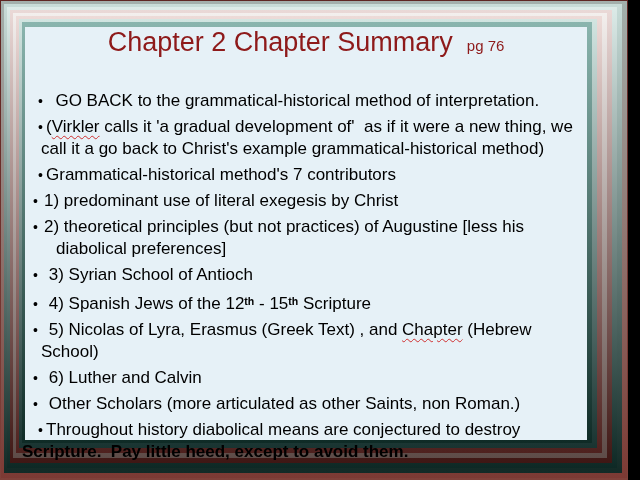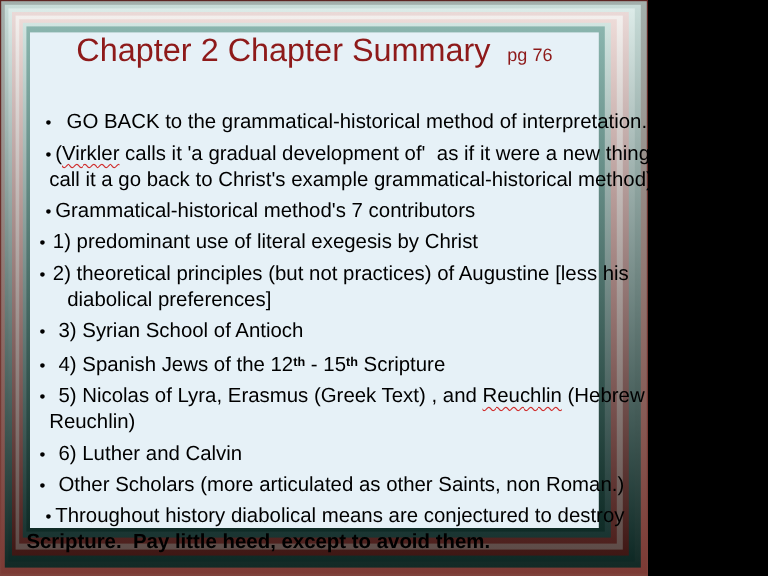--- a/index.html
+++ b/index.html
@@ -3,21 +3,21 @@
 <meta charset="utf-8">
 <style>
   html,body{margin:0;padding:0;}
   body{
     width:640px;height:480px;overflow:hidden;
     font-family:"Liberation Sans","DejaVu Sans",sans-serif;
     background:#000;
   }
   
   .frame-outer{
-    width:540px;height:480px;box-sizing:border-box;
+    width:628px;height:480px;box-sizing:border-box;
     padding:1px 1px 2px 1px;
     background:linear-gradient(to bottom,#5f2522,#7f413a);
   }
   .ring{height:100%;box-sizing:border-box;padding:3px 5px 5px 3px;}
   .r1{background:linear-gradient(to bottom,#a3b0ac,#7c3a34);}
   .r2{background:linear-gradient(to bottom,#c8dcd8,#122a26);}
   .r3{background:linear-gradient(to bottom,#dcebe8,#0e2925);}
   .r4{background:linear-gradient(to bottom,#ead9d7,#3f1714);}
   .r5{background:linear-gradient(to bottom,#f3efed,#5e4c48);}
   .r6{background:linear-gradient(to bottom,#eddbd8,#4e211e);}
@@ -87,22 +87,22 @@
                           <div class="line first"><span class="blt">•</span><span>2) theoretical principles (but not practices) of Augustine [less his</span></div>
                           <div class="line cont-lg"><span>diabolical preferences]</span></div>
                         </div>
                         <div class="bullet">
                           <div class="line first"><span class="blt">•</span><span> 3) Syrian School of Antioch</span></div>
                         </div>
                         <div class="bullet">
                           <div class="line first"><span class="blt">•</span><span> 4) Spanish Jews of the 12</span><span class="sup">th</span><span> - 15</span><span class="sup">th</span><span> Scripture</span></div>
                         </div>
                         <div class="bullet">
-                          <div class="line first"><span class="blt">•</span><span> 5) Nicolas of Lyra, Erasmus (Greek Text) , and </span><span class="sq">Reuchlin</span><span> (Hebrew</span></div>
-                          <div class="line cont"><span>Reuchlin)</span></div>
+                          <div class="line first"><span class="blt">•</span><span> 5) Nicolas of Lyra, Erasmus (Greek Text) , and </span><span class="sq">Chapter</span><span> (Hebrew</span></div>
+                          <div class="line cont"><span>School)</span></div>
                         </div>
                         <div class="bullet">
                           <div class="line first"><span class="blt">•</span><span> 6) Luther and Calvin</span></div>
                         </div>
                         <div class="bullet">
                           <div class="line first"><span class="blt">•</span><span> Other Scholars (more articulated as other Saints, non Roman.)</span></div>
                         </div>
                         <div class="bullet tight">
                           <div class="line first"><span class="blt">•</span><span>Throughout history diabolical means are conjectured to destroy</span></div>
                           <div class="line flush"><span>Scripture.  Pay little heed, except to avoid them.</span></div>

